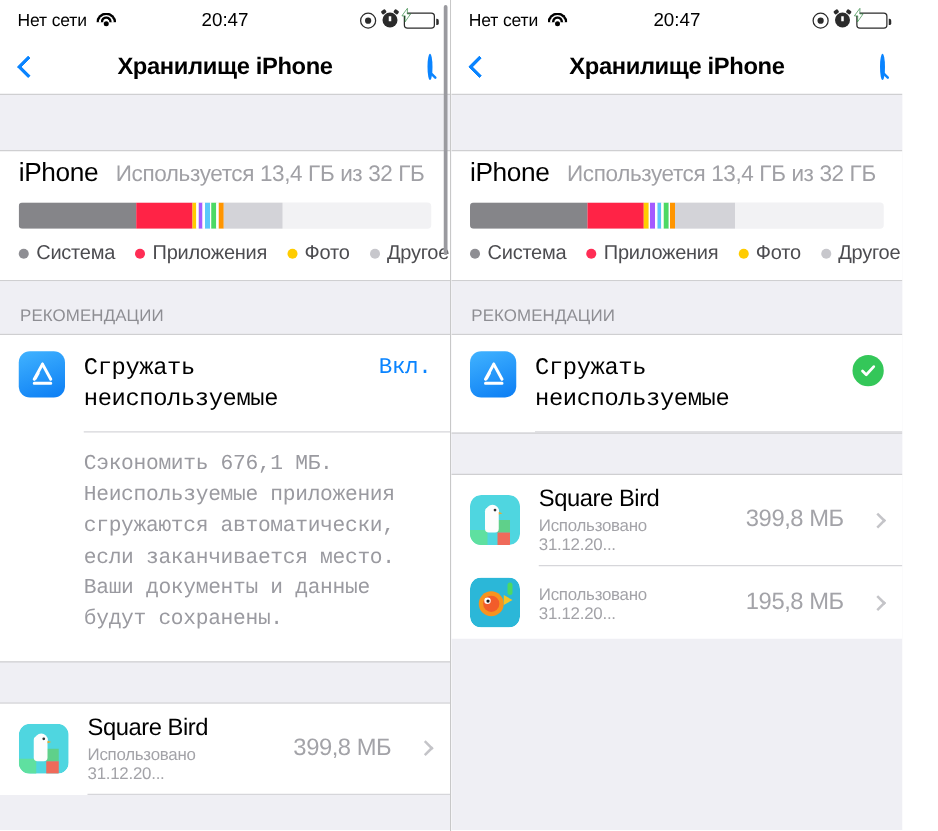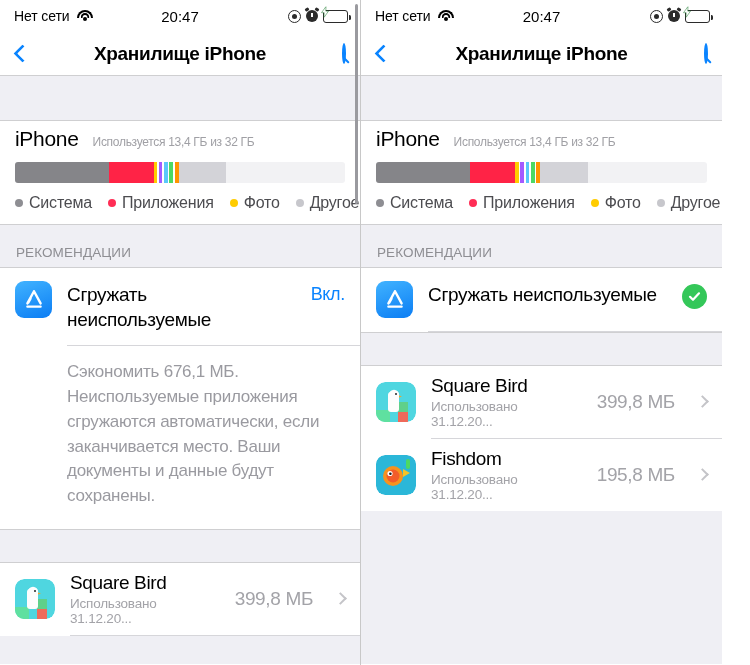--- a/index.html
+++ b/index.html
@@ -121,42 +121,42 @@
   .gap.g1 { height: 44px; }
 
   
   .storage {
     background: #fff; padding: 6px 15px 12px 15px;
     border-top: 1px solid #cfcfd1;
     border-bottom: 1px solid #cfcfd1;
   }
   .storage-head { display: flex; align-items: baseline; gap: 14px; }
   .storage-device { font-size: 21px; font-weight: 400; color: #000; letter-spacing: -0.3px;}
-  .storage-used { font-size: 12px; color: #a0a0a5; letter-spacing: -0.3px; }
+  .storage-used { font-size: 18px; color: #a0a0a5; letter-spacing: -0.3px; }
   .bar {
     margin-top: 11px; height: 21px; width: 100%;
     background: #f2f2f4; border-radius: 3px;
     display: flex; overflow: hidden;
   }
   .bar span { height: 100%; display: block; }
   .legend {
     margin-top: 11px; display: flex; align-items: center; gap: 16px;
   }
   .legend-item { display: flex; align-items: center; gap: 6px; }
   .legend-dot { width: 8px; height: 8px; border-radius: 50%; }
   .legend-label { font-size: 16px; color: #4c4c50; letter-spacing: -0.2px; }
 
   
   .section-head {
     padding: 20px 16px 7px 16px; background: #efeff4;
     font-size: 13.5px; color: #8e8e93; letter-spacing: 0.1px;
   }
 
   
-  .rec-card { background: #fff; border-top: 1px solid #cfcfd1; }
+  .rec-card { background: #fff; border-top: 1px solid #cfcfd1; font-family: Liberation Mono, monospace; }
   .rec-row {
     display: flex; align-items: flex-start;
     padding: 13px 15px 13px 15px; gap: 15px;
   }
   .appstore-icon {
     width: 37px; height: 37px; border-radius: 9px; flex: 0 0 37px;
     background: linear-gradient(160deg, #41b3ff 0%, #0b7df4 100%);
     display: flex; align-items: center; justify-content: center;
   }
   .rec-title {
@@ -461,21 +461,20 @@
               <rect width="40" height="40" rx="9" fill="#2bb7d8"></rect>
               <circle cx="17" cy="21" r="10" fill="#f7931e"></circle>
               <circle cx="17" cy="21" r="6.5" fill="#f25c2a"></circle>
               <circle cx="14" cy="18.5" r="2.6" fill="#ffffff"></circle>
               <circle cx="14.4" cy="18.8" r="1.3" fill="#1a1a1a"></circle>
               <path d="M27 14 L34 18 L27 22 Z" fill="#f7c325"></path>
               <rect x="30" y="4" width="4" height="10" rx="2" fill="#4cd964"></rect>
             </svg>
           </div>
           <div class="app-meta">
-            <div class="app-name">Fishdom</div>
             <div class="app-sub">Использовано 31.12.20...</div>
           </div>
           <div class="app-size">195,8 МБ</div>
           <span class="chev-right"></span>
         </div>
       </div>
     </div>
   </div>
 
 </div>

